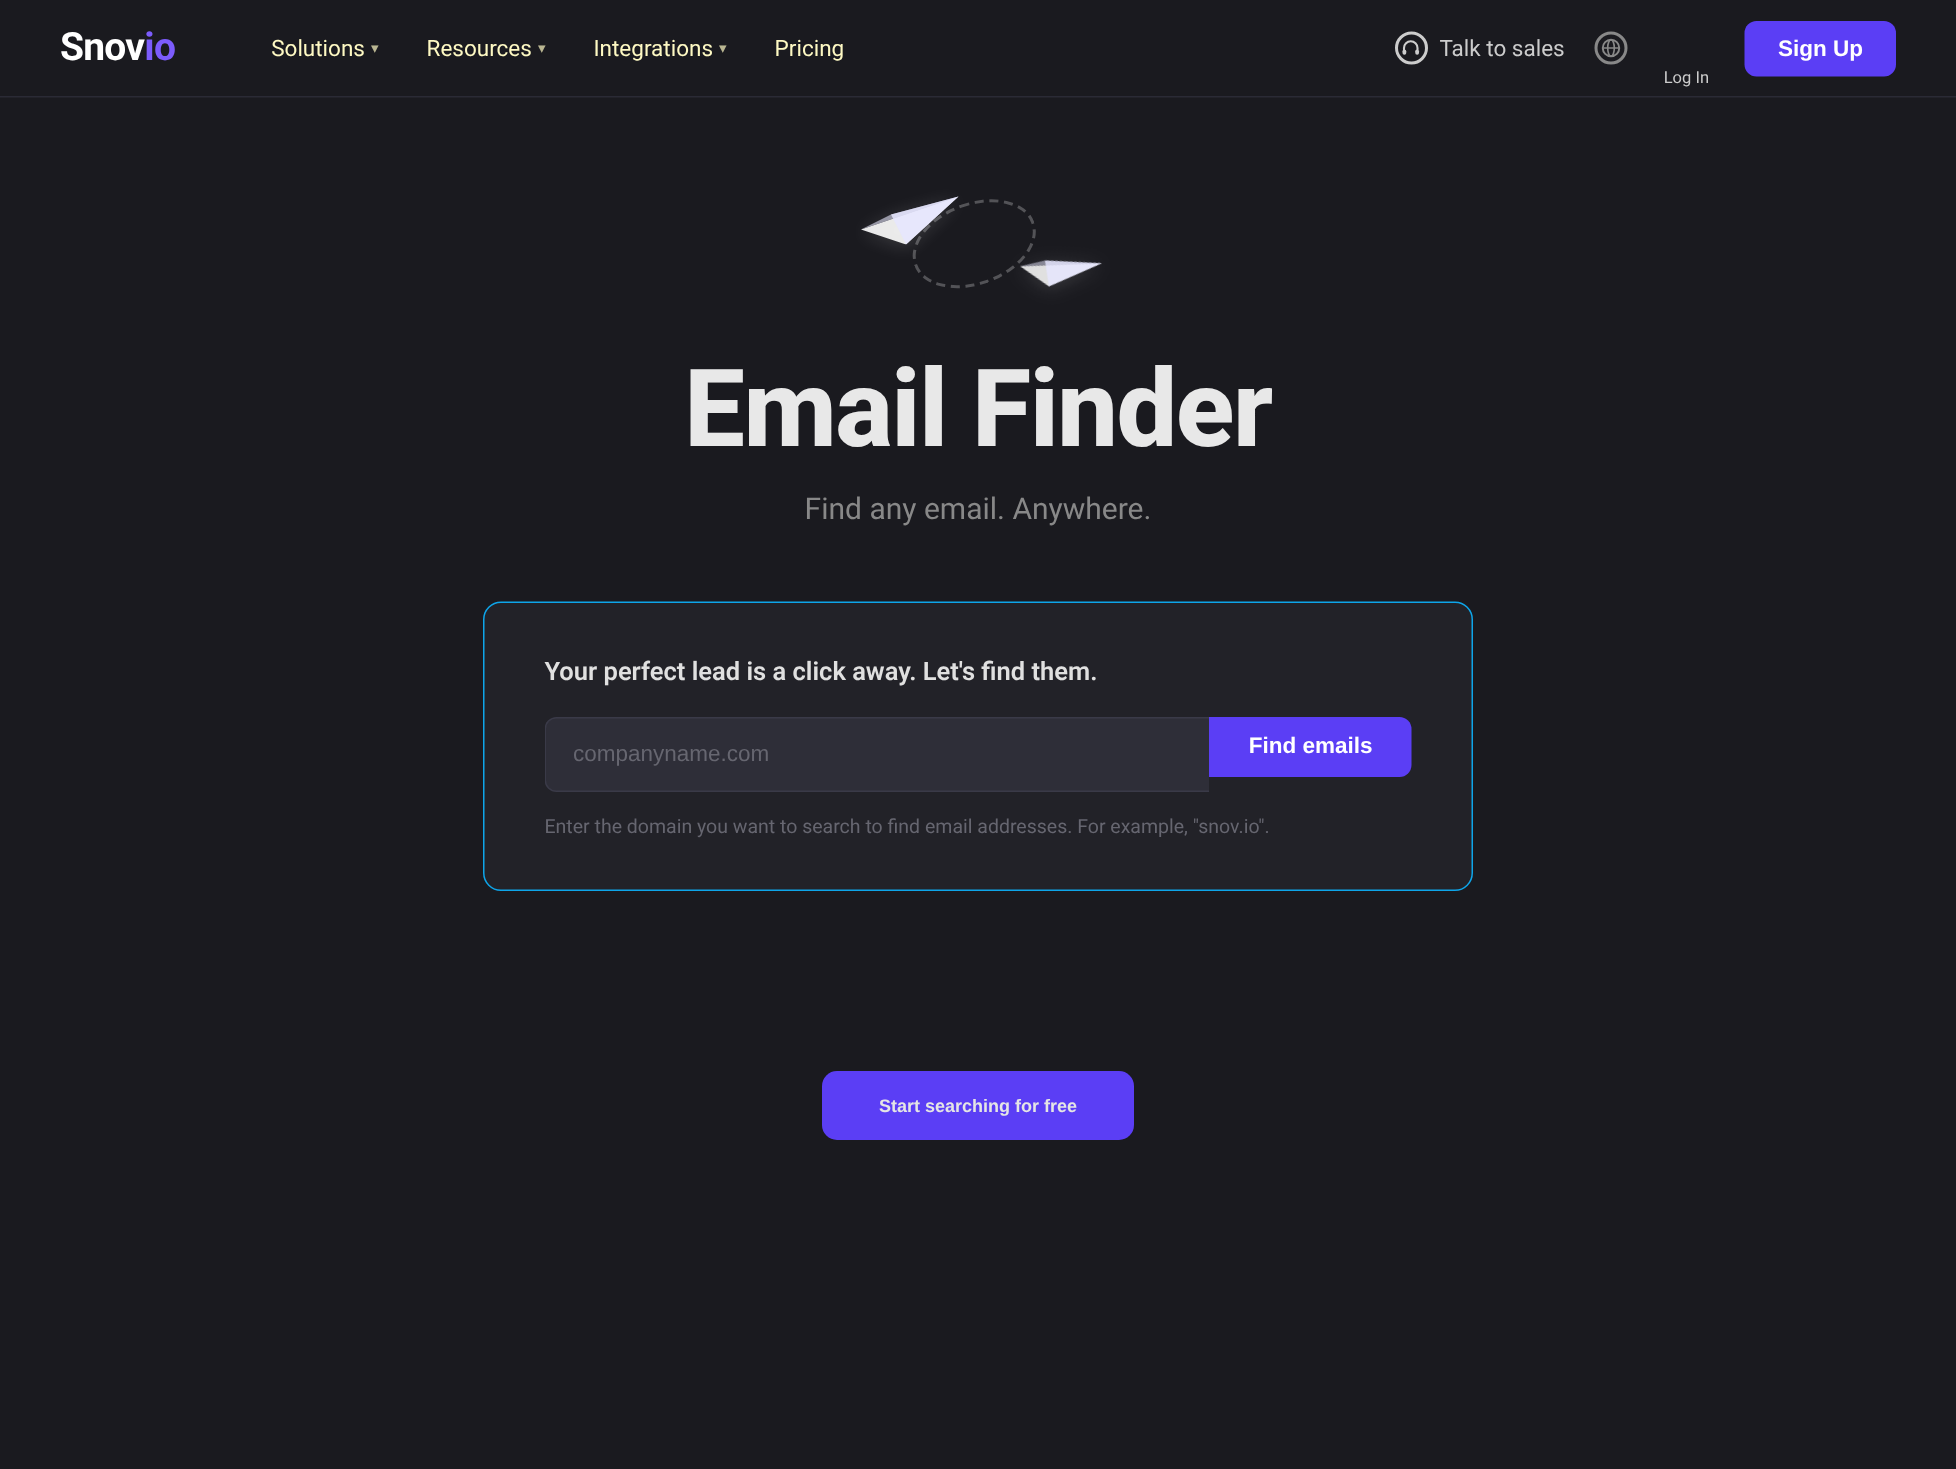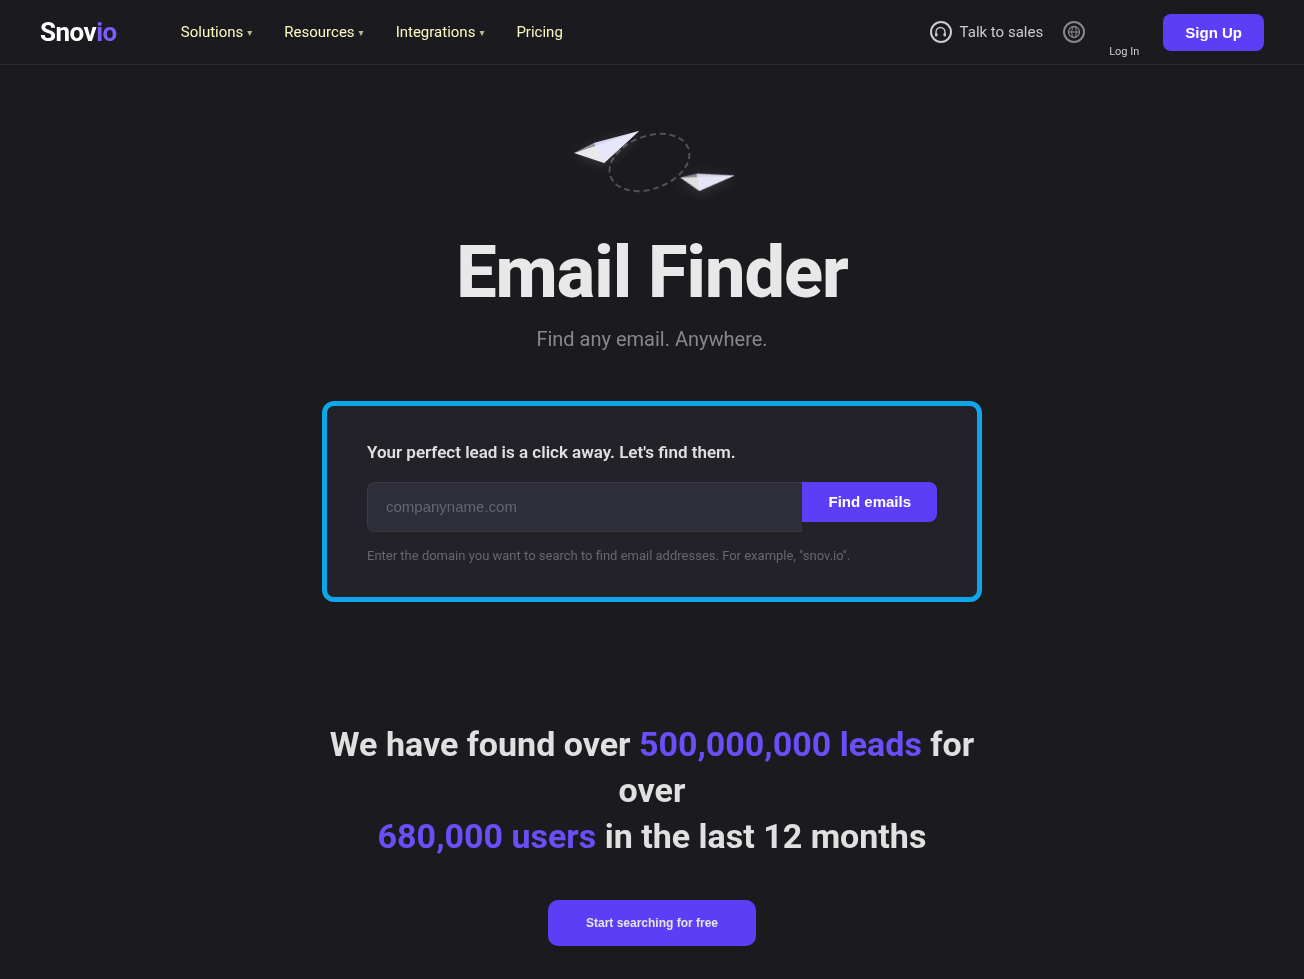--- a/index.html
+++ b/index.html
@@ -190,21 +190,21 @@
     .hero-subtitle {
       font-size: 20px;
       color: #888888;
       text-align: center;
       margin-bottom: 50px;
     }
 
     
     .search-card {
       background-color: #222228;
-      border: 5px solid #0ea5e9;
+      border: 1px solid #0ea5e9;
       border-radius: 12px;
       padding: 36px 40px 32px;
       width: 660px;
       margin-bottom: 80px;
     }
 
     .card-heading {
       font-size: 17px;
       font-weight: 600;
       color: #e0e0e0;
@@ -366,19 +366,14 @@
     <div class="search-row">
       <input class="domain-input" type="text" placeholder="companyname.com" style="">
       <button class="find-emails-btn">Find emails</button>
     </div>
     <p class="card-hint">Enter the domain you want to search to find email addresses. For example, "snov.io".</p>
   </div>
 
 </section>
 
 <section class="stats-section">
-  <p class="stats-text">
-    <span>We have found over </span><span class="highlight">500,000,000 leads</span><span> for over</span>
-    <br>
-    <span class="highlight">680,000 users</span><span> in the last 12 months</span>
-  </p>
   <button class="start-btn">Start searching for free</button>
 </section>
 
 </body></html>

